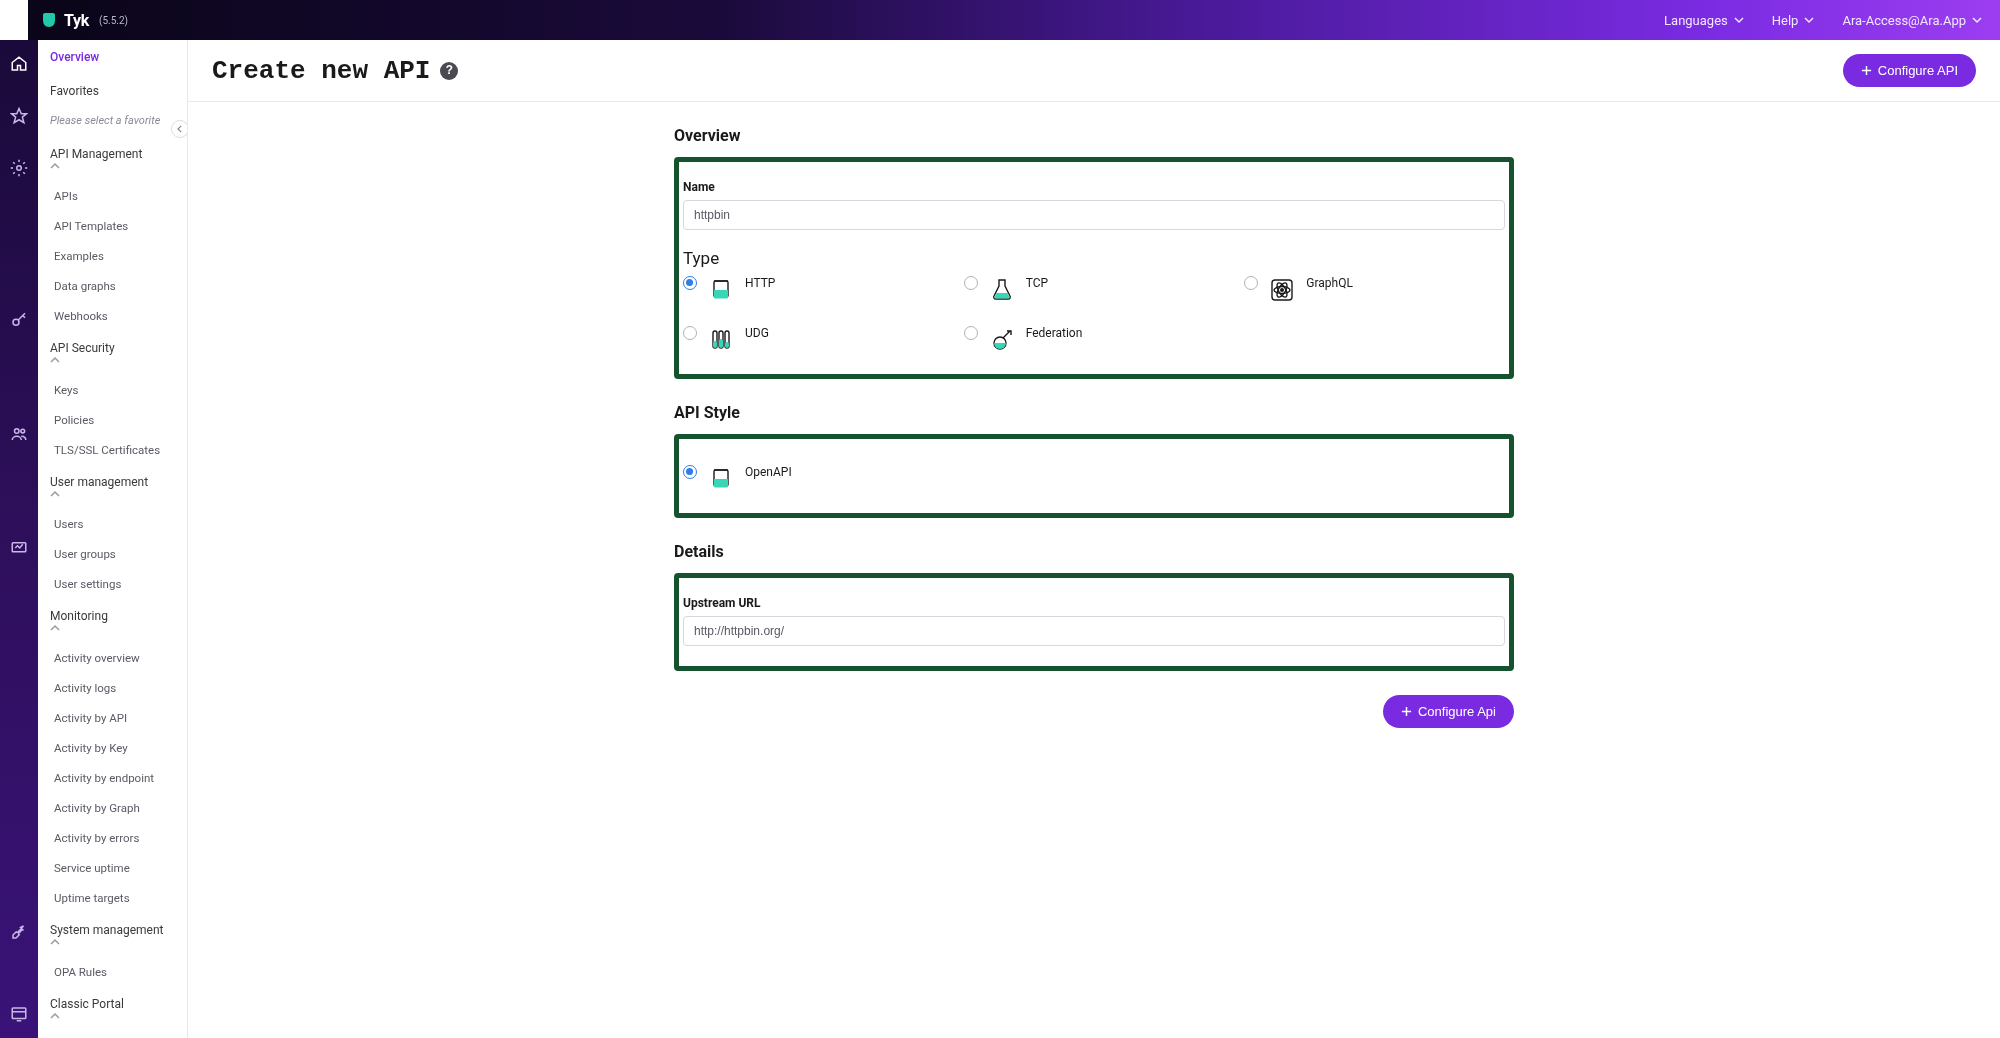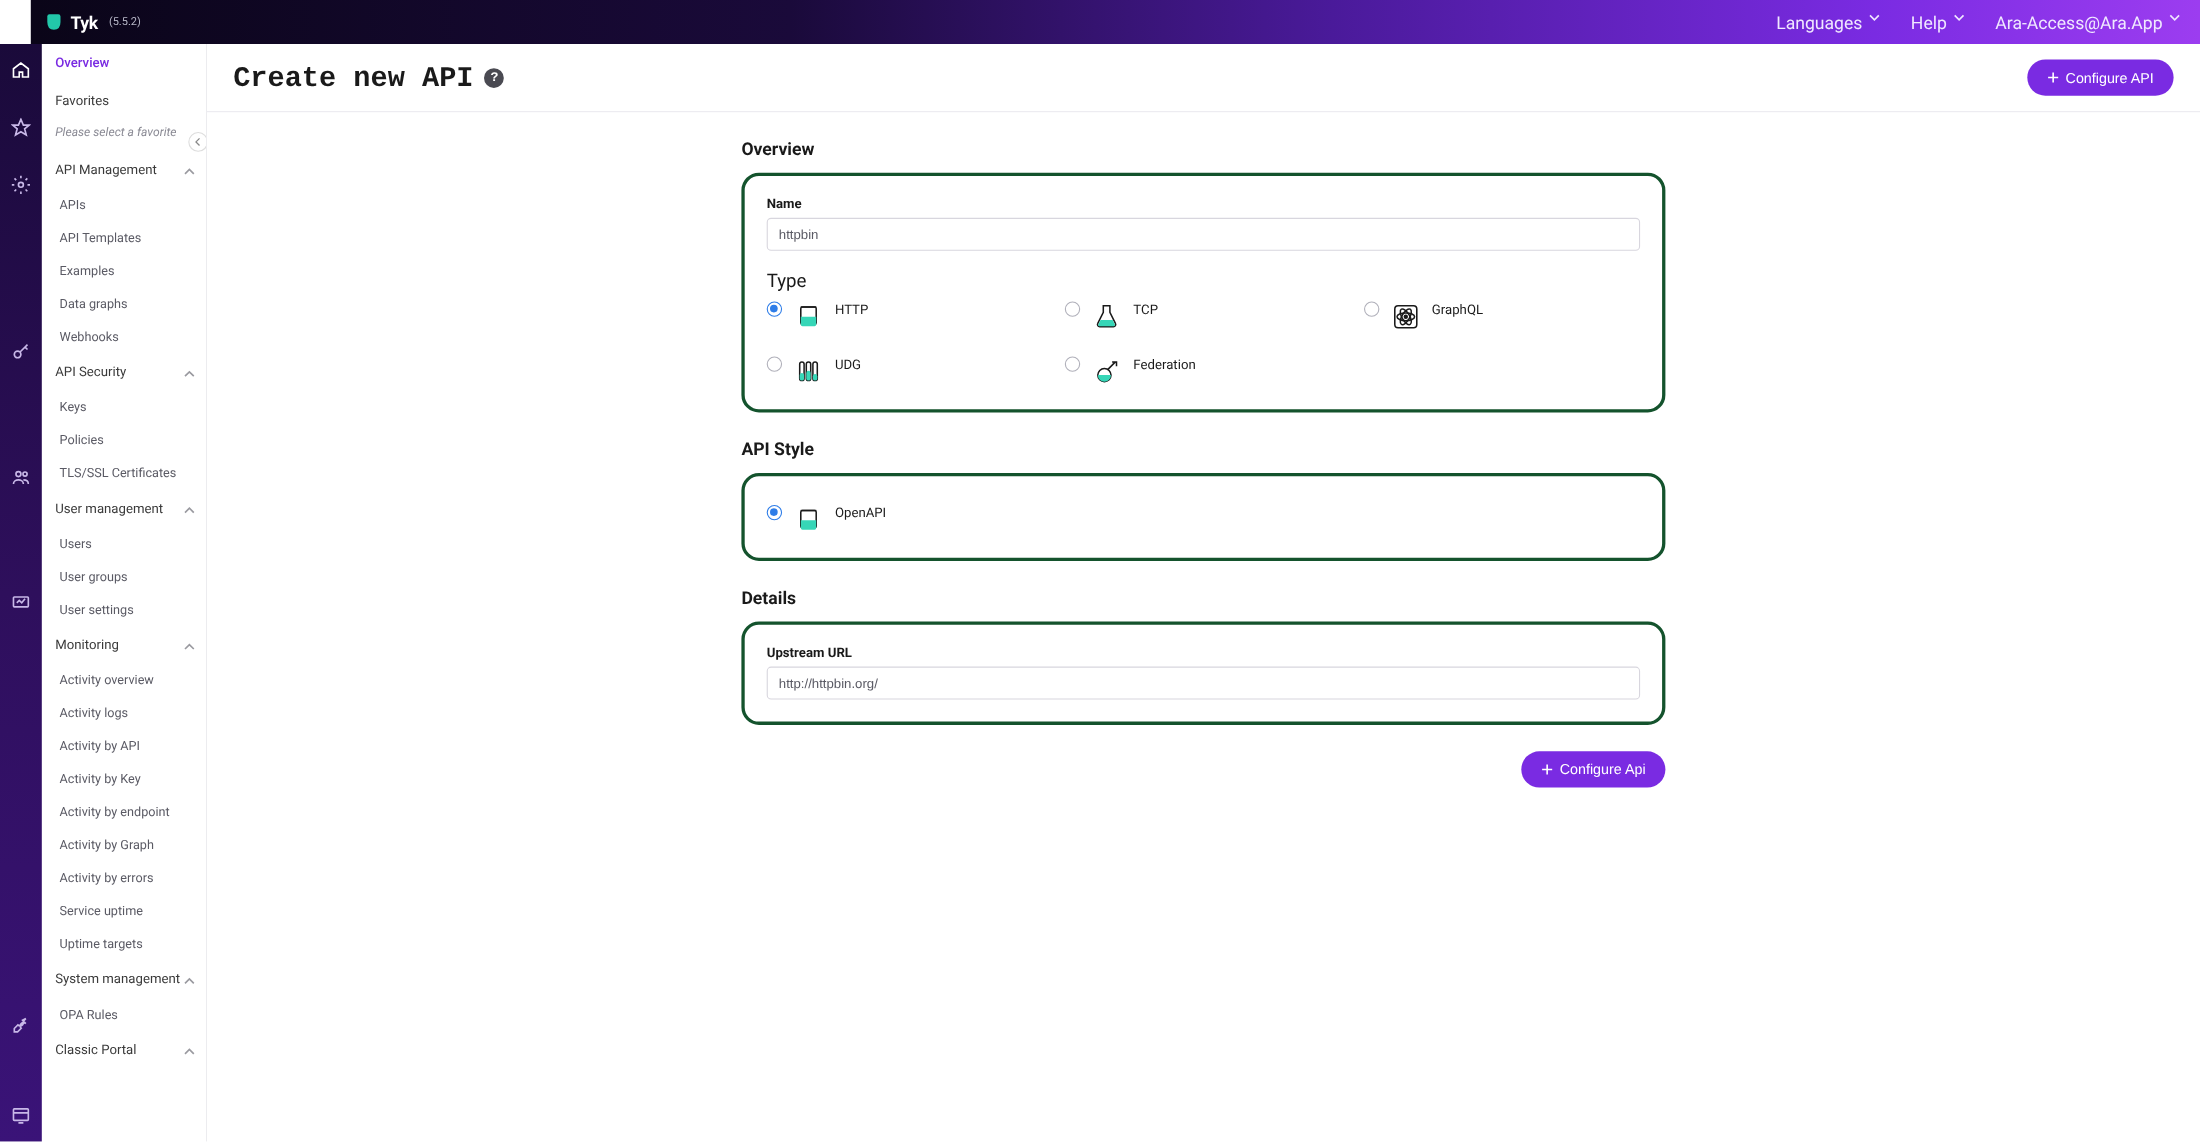--- a/index.html
+++ b/index.html
@@ -7,52 +7,52 @@
 .app { display: flex; flex-direction: column; width: 2000px; height: 1038px; }
 
 
 .topbar { height: 40px; background: linear-gradient(90deg, #0a0518 0%, #1a0a3a 35%, #4a1a9a 60%, #7a2be2 85%, #9c3df0 100%); display: flex; align-items: center; color: #fff; padding: 0 18px 0 12px; margin-left: 28px; }
 .brand { display: flex; align-items: center; gap: 6px; }
 .brand-logo { width: 18px; height: 18px; display: flex; align-items: center; }
 .brand-name { font-weight: 700; font-size: 16px; letter-spacing: -0.3px; }
 .brand-version { font-size: 10px; color: #b8b8c8; margin-left: 4px; }
 .topbar-spacer { flex: 1; }
 .topbar-right { display: flex; gap: 28px; align-items: center; }
-.topbar-item { display: flex; align-items: flex-start; gap: 6px; font-size: 16px; cursor: pointer; color: #f0e8ff; }
+.topbar-item { display: flex; align-items: center; gap: 6px; font-size: 13px; cursor: pointer; color: #f0e8ff; }
 
 
 .body { flex: 1; display: flex; overflow: hidden; }
 
 
 .rail { width: 38px; background: linear-gradient(180deg, #1a0a3a 0%, #2e0f5c 50%, #3a1378 100%); display: flex; flex-direction: column; align-items: center; padding-top: 14px; gap: 32px; }
 .rail-icon { width: 20px; height: 20px; color: #c8b8e8; cursor: pointer; display: flex; align-items: center; justify-content: center; }
 .rail-icon.active { color: #fff; }
 
 
 .sidebar { width: 150px; background: #fff; border-right: 1px solid #e8e8ec; overflow-y: auto; font-size: 12px; position: relative; }
 .sidebar-collapse { position: absolute; top: 80px; right: -2px; width: 18px; height: 18px; border: 1px solid #ddd; border-radius: 50%; background: #fff; display: flex; align-items: center; justify-content: center; cursor: pointer; z-index: 2; font-size: 10px; color: #666; }
 .side-link { display: block; padding: 10px 12px; color: #3a3a3a; cursor: pointer; }
 .side-link.active { color: #7a2be2; font-weight: 500; }
 .side-empty { padding: 6px 12px 10px; font-style: italic; color: #8a8a94; font-size: 11px; }
-.side-group { display: flex; align-items: flex-end; justify-content: space-between; padding: 10px 10px 10px 12px; cursor: pointer; color: #3a3a3a; }
+.side-group { display: flex; align-items: flex-start; justify-content: space-between; padding: 10px 10px 10px 12px; cursor: pointer; color: #3a3a3a; flex-direction: column; }
 .side-chevron { color: #9a9aa0; }
 .side-sub { }
 .side-sub-item { display: block; padding: 8px 12px 8px 16px; color: #5a5a64; cursor: pointer; font-size: 11.5px; }
 
 
 .main { flex: 1; overflow-y: auto; }
 .page-head { display: flex; align-items: center; justify-content: space-between; padding: 14px 24px; border-bottom: 1px solid #eceaf0; }
 .page-title-wrap { display: flex; align-items: center; gap: 10px; font-family: Liberation Mono, monospace; }
 .page-title { font-size: 26px; font-weight: 700; }
 .help-badge { width: 18px; height: 18px; border-radius: 50%; background: #4a4a52; color: #fff; display: flex; align-items: center; justify-content: center; font-size: 12px; font-weight: 700; }
 .configure-btn { background: #7a2be2; color: #fff; border: none; border-radius: 20px; padding: 9px 18px; font-size: 13px; cursor: pointer; display: flex; align-items: center; gap: 6px; }
 
 .form-area { max-width: 880px; margin: 0 auto; padding: 24px 20px 60px; }
 .section-title { font-size: 16px; font-weight: 700; margin-bottom: 12px; }
-.card { border: 3px solid #14532d; border-radius: 16px; padding: 18px 20px 20px; margin-bottom: 24px; }
+.card { border: 5px solid #14532d; border-radius: 4px; padding: 18px 4px 20px; margin-bottom: 24px; }
 .field-label { font-size: 12px; font-weight: 700; margin-bottom: 6px; display: block; }
 .text-input { width: 100%; border: 1px solid #d8d6de; border-radius: 4px; padding: 7px 10px; font-size: 12px; color: #5a5a64; }
 .text-input::placeholder { color: #a6a6b0; }
 .type-grid { display: grid; grid-template-columns: repeat(3, 1fr); gap: 22px 20px; margin-top: 8px; }
 .type-grid.two { grid-template-columns: repeat(2, 1fr); }
 .type-option { display: flex; align-items: flex-start; gap: 10px; cursor: pointer; }
 .radio { appearance: none; width: 14px; height: 14px; border: 1.5px solid #b0b0ba; border-radius: 50%; position: relative; cursor: pointer; }
 .radio:checked { border-color: #2e7de8; }
 .radio:checked::after { content: ''; position: absolute; top: 2px; left: 2px; width: 7px; height: 7px; border-radius: 50%; background: #2e7de8; }
 .type-icon { width: 28px; height: 28px; display: flex; align-items: center; justify-content: center; }

